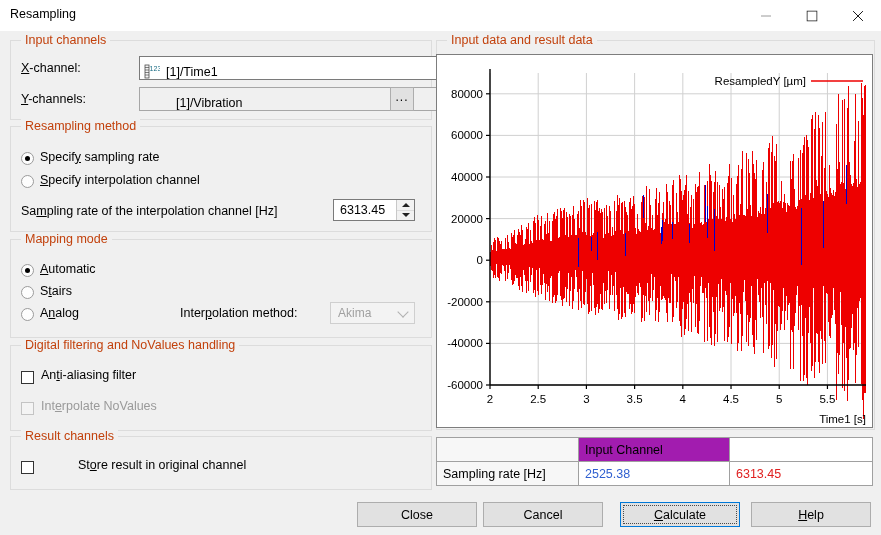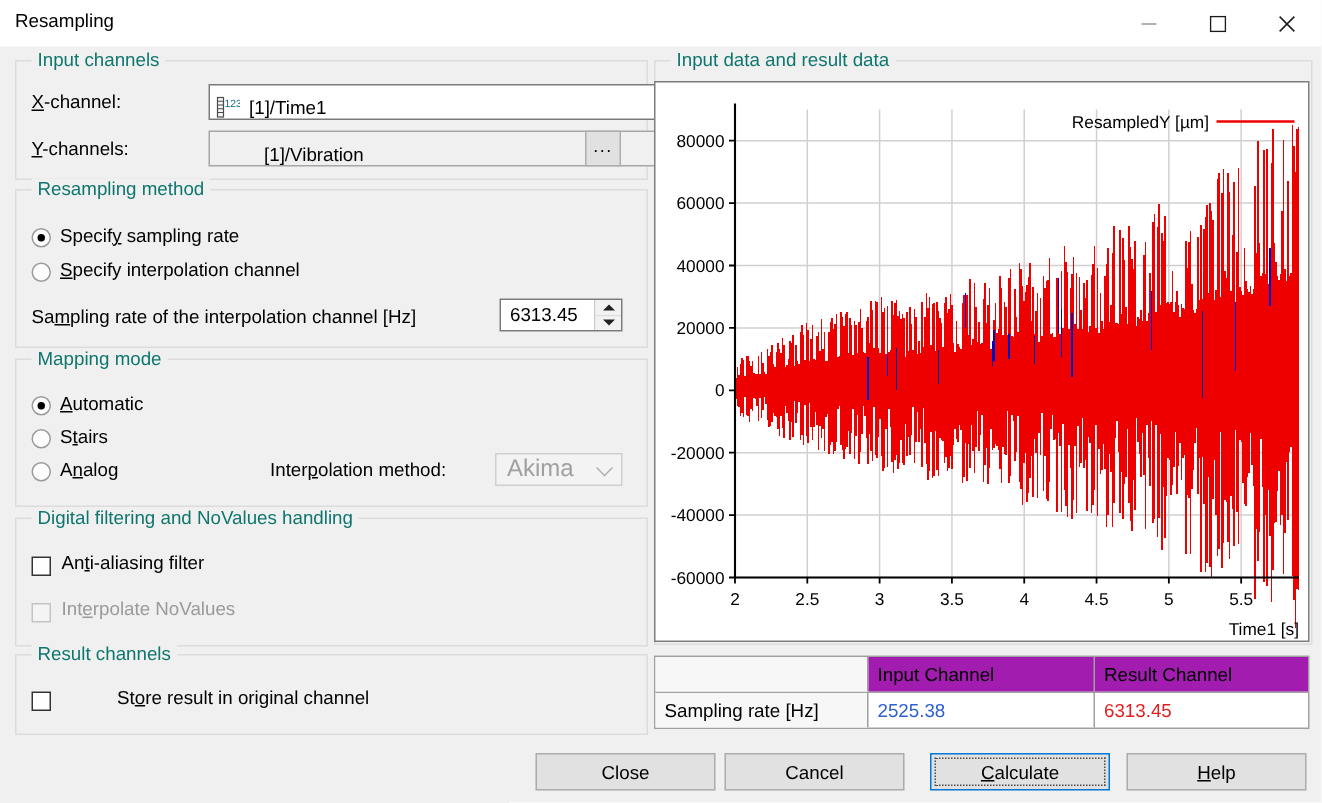--- a/index.html
+++ b/index.html
@@ -41,21 +41,21 @@
     position: absolute;
     border: 1px solid #dcdcdc;
     border-radius: 0;
     background: transparent;
   }
   .group > .glabel {
     position: absolute; top: -8px; left: 10px;
     background: #f0f0f0;
     padding: 0 4px;
     font-size: 12.5px;
-    color: #0f766e;
+    color: #c2410c;
     white-space: nowrap;
   }
 
   .lbl {
     position: absolute;
     font-size: 12.5px;
     color: #000;
     white-space: nowrap;
   }
   .lbl.dim { color: #9a9a9a; }
@@ -148,21 +148,21 @@
   .spin .sbtns div:last-child::after  { border-top: 4px solid #222; }
 
   
   .combo {
     position: absolute;
     border: 1px solid #cfcfcf;
     background: #f3f3f3;
     box-sizing: border-box;
     display: flex; align-items: center;
   }
-  .combo .cval { padding-left: 7px; font-size: 16px; color: #a0a0a0; flex: 1 1 auto; }
+  .combo .cval { padding-left: 7px; font-size: 12px; color: #a0a0a0; flex: 1 1 auto; }
   .combo .carrow {
     flex: 0 0 auto; width: 22px; height: 100%;
     position: relative;
   }
   .combo .carrow::after {
     content: ""; position: absolute; left: 50%; top: 50%;
     width: 7px; height: 7px; margin-left: -4px; margin-top: -5px;
     border-left: 1.4px solid #b0b0b0; border-bottom: 1.4px solid #b0b0b0;
     transform: rotate(-45deg);
   }
@@ -808,21 +808,20 @@
         <text x="429" y="368" text-anchor="end" font-family="Liberation Sans, sans-serif" font-size="11.5" fill="#000">Time1 [s]</text>
         <text x="369" y="30" text-anchor="end" font-family="Liberation Sans, sans-serif" font-size="11.5" fill="#000">ResampledY [µm]</text>
         <line x1="374" y1="26" x2="426" y2="26" stroke="#ee0000" stroke-width="1.6"></line>
       </svg>
   </div>
 
   <div class="rtable" style="left:436px; top:437px; width:437px; height:49px;">
     <div class="rrow head">
       <div class="rcell c0"></div>
       <div class="rcell c1">Input Channel</div>
-      <div class="rcell c2">Result Channel</div>
     </div>
     <div class="rrow body">
       <div class="rcell c0">Sampling rate [Hz]</div>
       <div class="rcell c1 vblue">2525.38</div>
       <div class="rcell c2 vred">6313.45</div>
     </div>
   </div>
 
   <div class="btn" style="left:357px; top:502px; width:120px;">
     <span>Close</span>

